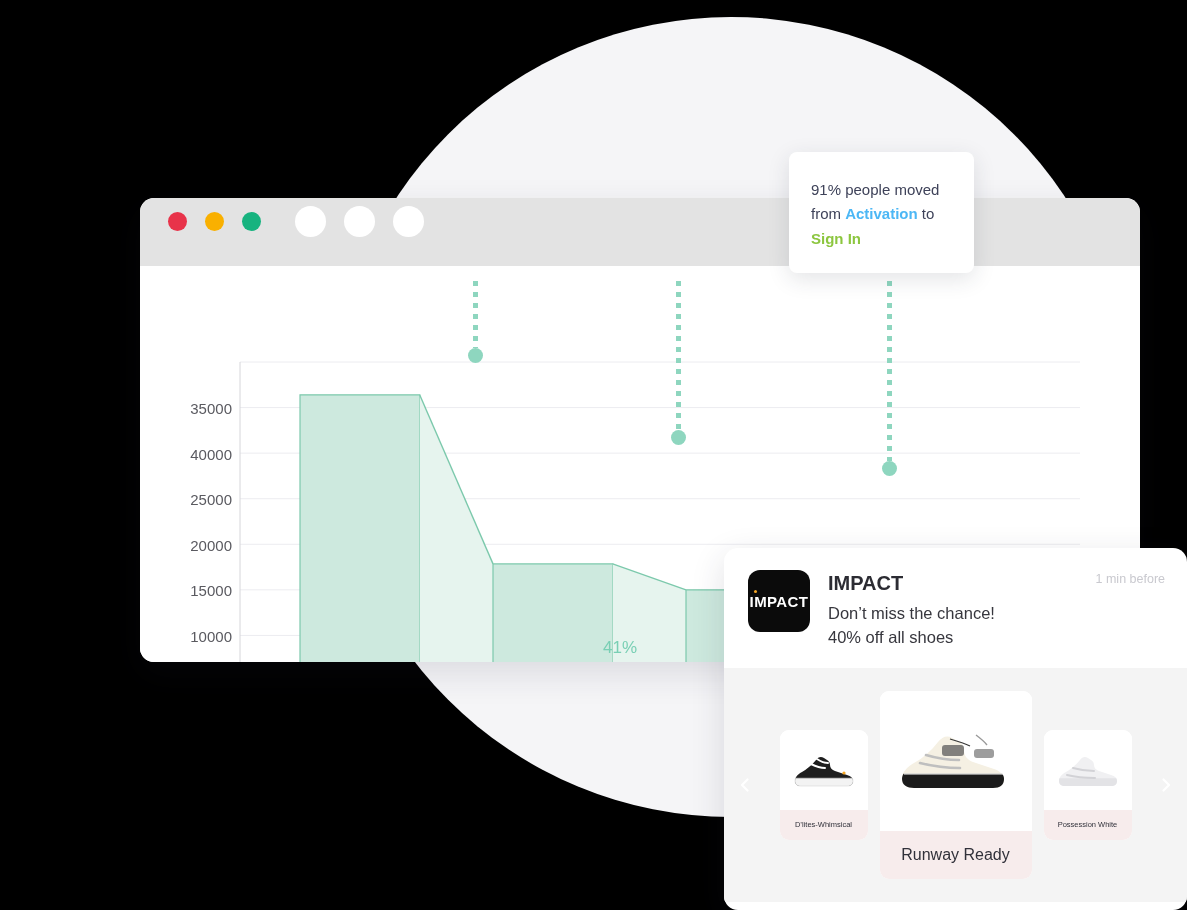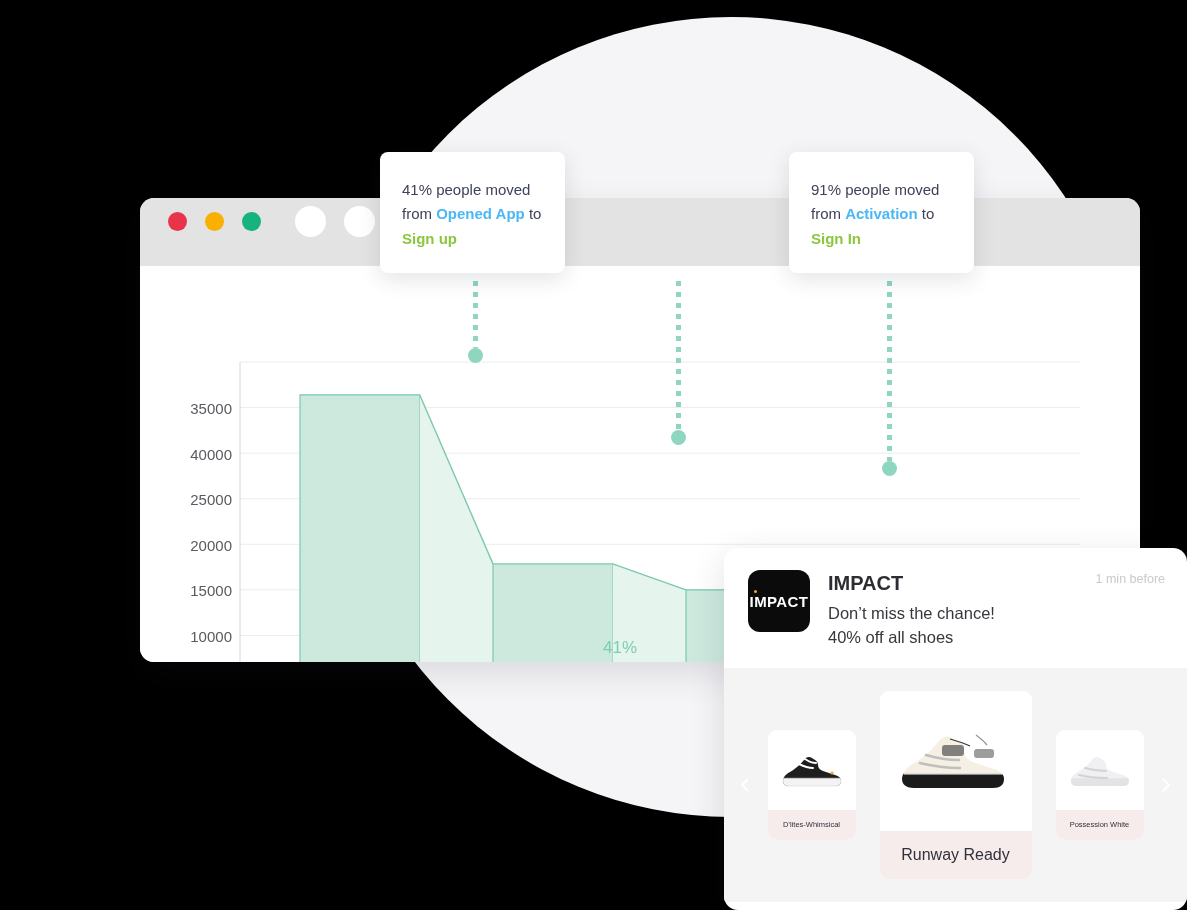--- a/index.html
+++ b/index.html
@@ -155,21 +155,21 @@
   .notif-line { font-size: 16.5px; color: #37373e; line-height: 1.45; }
   .notif-time {
     position: absolute; right: 22px; top: 24px;
     font-size: 12.5px; color: #c9c9cf;
   }
   .carousel {
     position: relative;
     height: 234px;
     background: #f4f4f4;
     display: flex; align-items: center; justify-content: center;
-    gap: 24px;
+    gap: 12px;
     padding: 0 36px;
   }
   .arrow {
     position: absolute;
     top: 50%; transform: translateY(-50%);
     width: 30px; height: 30px;
     display: flex; align-items: center; justify-content: center;
     color: #ffffff;
   }
   .arrow.left { left: 6px; }
@@ -268,27 +268,20 @@
   </div>
   <div class="connector c2">
     <div class="dots"></div>
     <div class="knob"></div>
   </div>
   <div class="connector c3">
     <div class="dots"></div>
     <div class="knob"></div>
   </div>
 
-  <div class="tip tip-1">
-    <span>41% people moved</span><br>
-    <span>from</span>
-    <span class="hl-blue">Opened App</span>
-    <span>to</span><br>
-    <span class="hl-green">Sign up</span>
-  </div>
   <div class="tip tip-3">
     <span>91% people moved</span><br>
     <span>from</span>
     <span class="hl-blue">Activation</span>
     <span>to</span><br>
     <span class="hl-green">Sign In</span>
   </div>
 
   <div class="notif">
     <div class="notif-head">

